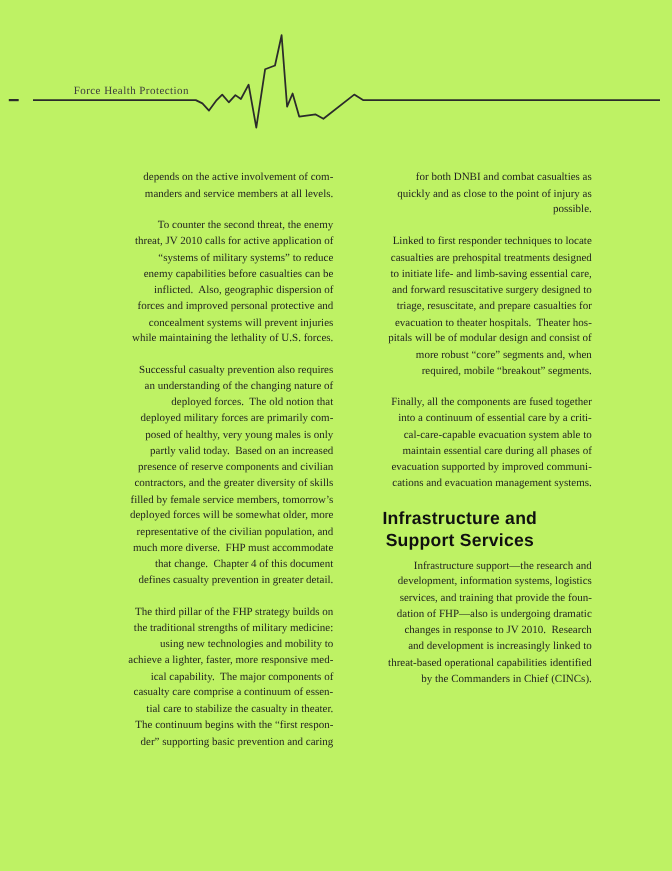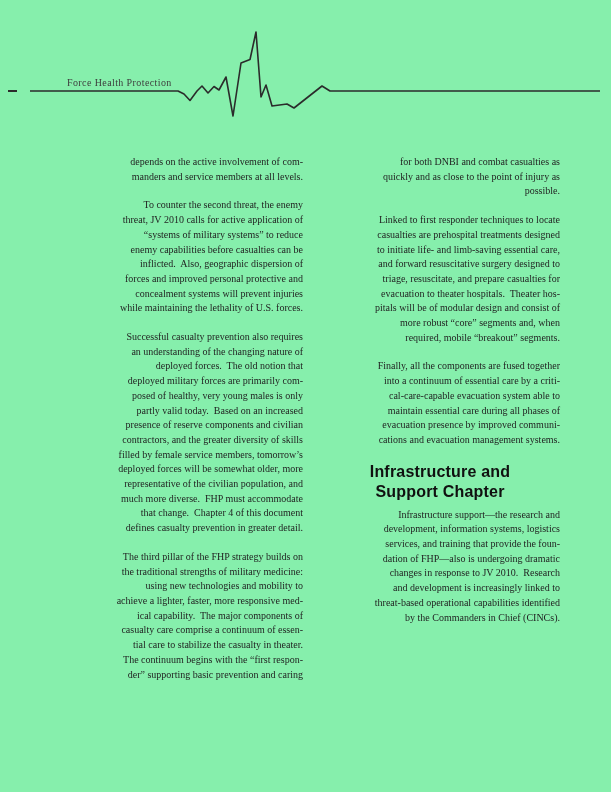--- a/index.html
+++ b/index.html
@@ -5,21 +5,21 @@
   html, body {
     margin: 0;
     padding: 0;
     background: #e8e8e8;
   }
   .page {
     position: relative;
     width: 611px;
     height: 792px;
     margin: 0 auto;
-    background: #86efac;
+    background: #bef264;
     overflow: hidden;
     font-family: "Liberation Serif", serif;
   }
   
   .header-art {
     position: absolute;
     top: 0;
     left: 0;
   }
   .running-title {
@@ -30,21 +30,21 @@
     font-size: 10px;
     letter-spacing: 0.4px;
     color: #3d3d3d;
   }
   
   .col {
     position: absolute;
     top: 155px;
   }
   .col-left  { left: 67px;  width: 236px; }
-  .col-right { left: 320px; width: 240px; }
+  .col-right { left: 298px; width: 240px; }
   .body-p {
     margin: 0 0 14px 0;
     font-family: Liberation Serif, serif;
     font-size: 10px;
     line-height: 14.7px;
     color: #1f1f1f;
     white-space: pre;
     text-align: right;
   }
   .section-h {
@@ -117,24 +117,24 @@
 and forward resuscitative surgery designed to
 triage, resuscitate, and prepare casualties for
 evacuation to theater hospitals.  Theater hos-
 pitals will be of modular design and consist of
 more robust “core” segments and, when
 required, mobile “breakout” segments.</p>
     <p class="body-p">Finally, all the components are fused together
 into a continuum of essential care by a criti-
 cal-care-capable evacuation system able to
 maintain essential care during all phases of
-evacuation presence by improved communi-
+evacuation supported by improved communi-
 cations and evacuation management systems.</p>
     <h2 class="section-h">Infrastructure and
-Support Chapter</h2>
+Support Services</h2>
     <p class="body-p">Infrastructure support—the research and
 development, information systems, logistics
 services, and training that provide the foun-
 dation of FHP—also is undergoing dramatic
 changes in response to JV 2010.  Research
 and development is increasingly linked to
 threat-based operational capabilities identified
 by the Commanders in Chief (CINCs).</p>
   </section>
 

